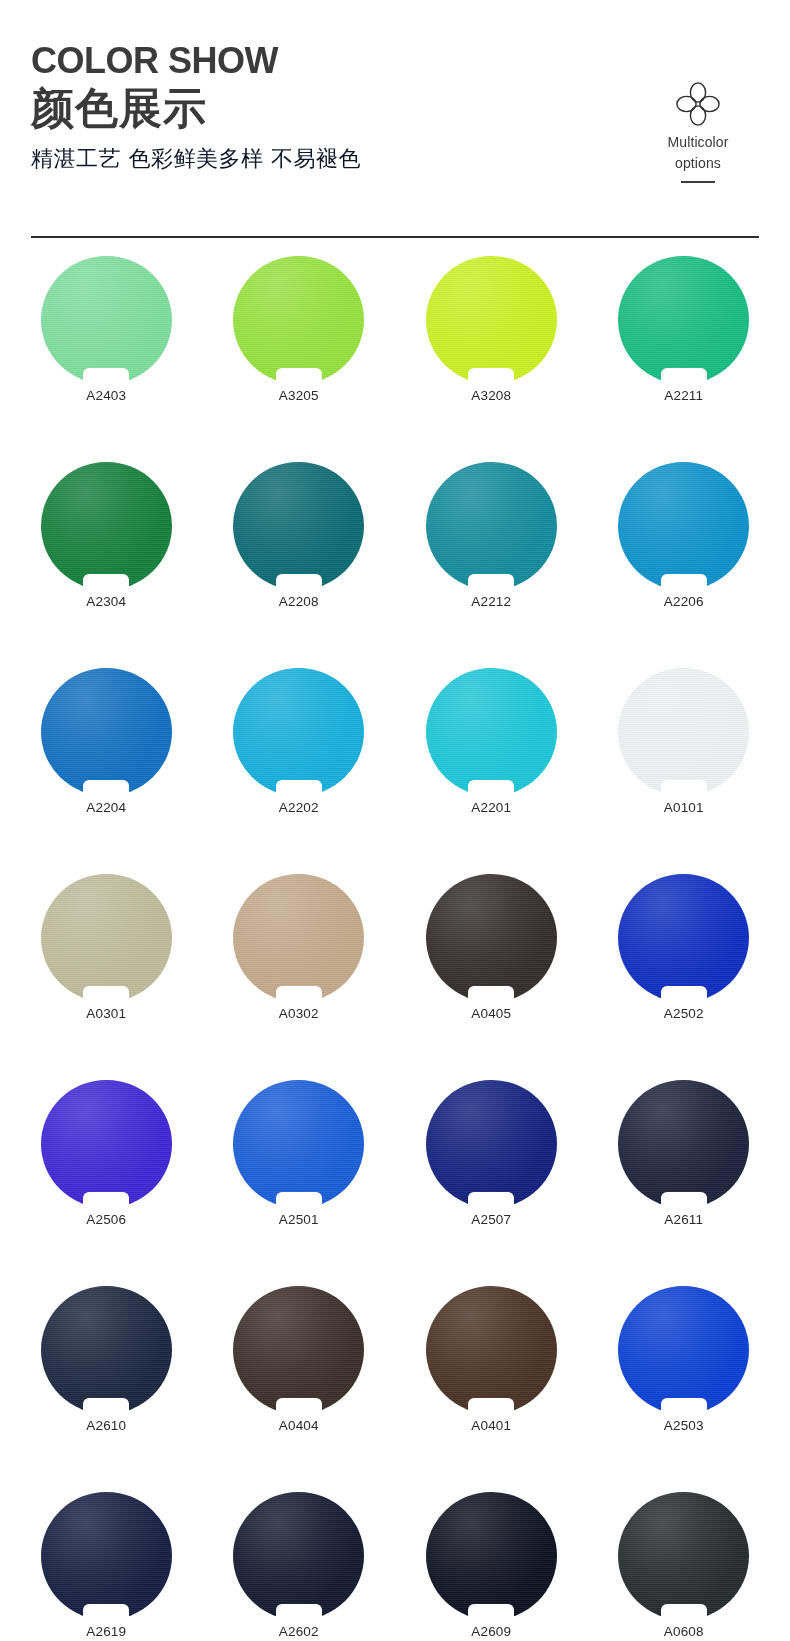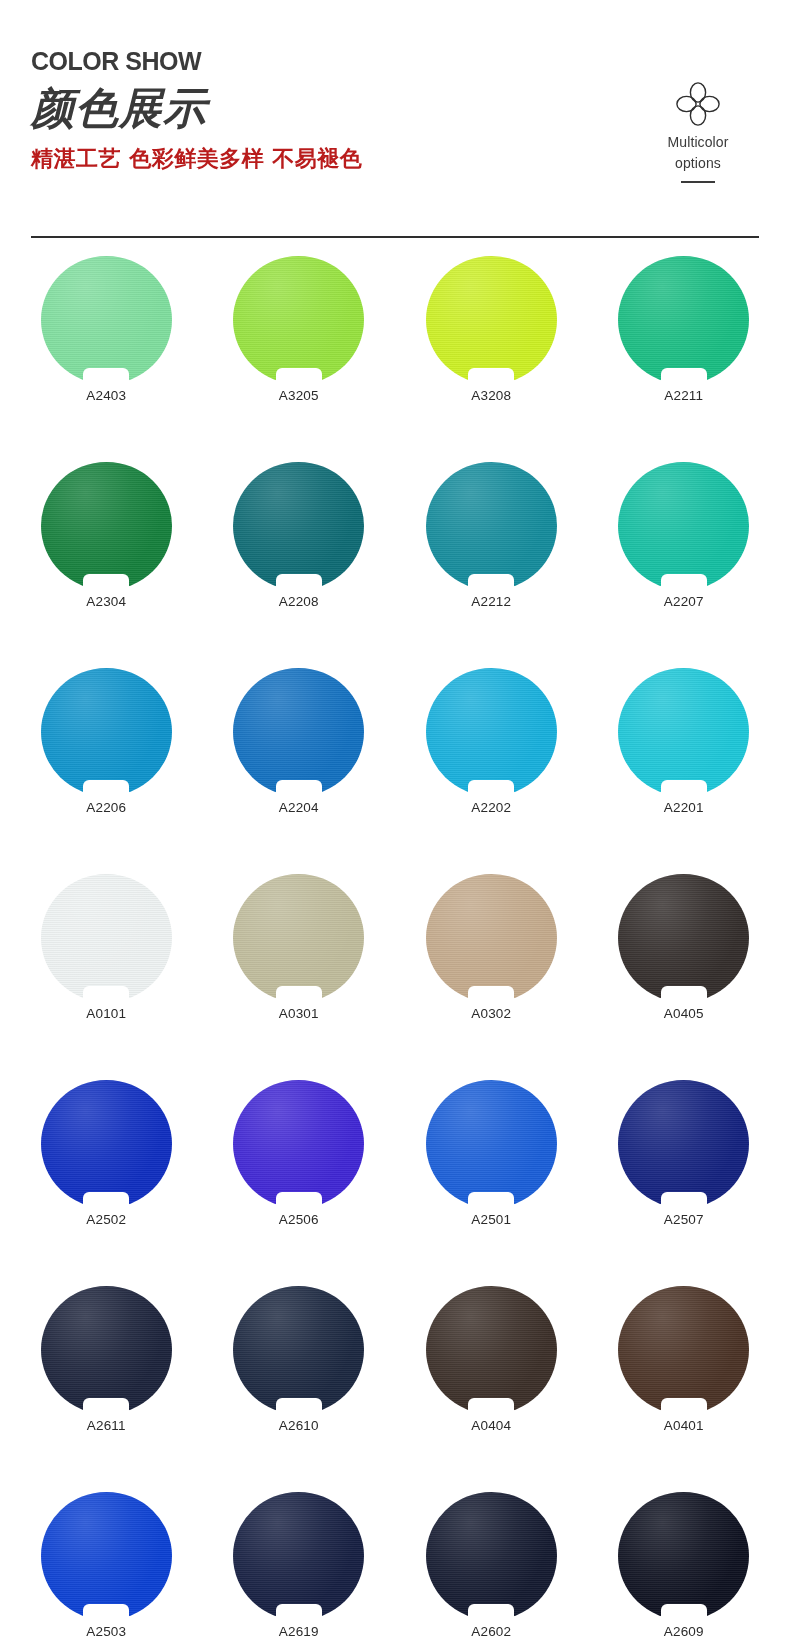--- a/index.html
+++ b/index.html
@@ -28,46 +28,45 @@
   }
 
   .header-text {
     position: absolute;
     left: 31px;
     top: 44px;
   }
 
   .title-en {
     font-family: "Liberation Sans", sans-serif;
-    font-size: 25px;
+    font-size: 36px;
     font-weight: bold;
     letter-spacing: -0.5px;
     color: #3b3b3b;
     line-height: 34px;
     white-space: nowrap;
   }
 
   .title-cn {
     font-family: "DejaVu Sans", sans-serif;
     font-size: 43px;
     font-weight: bold;
     letter-spacing: 1px;
     color: #3a3a3a;
     line-height: 54px;
     margin-top: 3px;
     white-space: nowrap;
-    font-style: italic;
   }
 
   .subtitle-cn {
     font-family: "DejaVu Sans", sans-serif;
     font-size: 22px;
-    font-weight: bold;
+    font-weight: normal;
     letter-spacing: 0.5px;
-    color: #b91c1c;
+    color: #0f172a;
     line-height: 30px;
     margin-top: 9px;
     white-space: nowrap;
   }
 
   
   .logo-block {
     position: absolute;
     right: 44px;
     top: 78px;
@@ -273,27 +272,20 @@
       </div>
       <div class="swatch-cell">
         <div class="chip-wrap">
           <div class="chip" style="background: rgb(20, 140, 156);"></div>
           <div class="notch"></div>
         </div>
         <div class="chip-label">A2212</div>
       </div>
       <div class="swatch-cell">
         <div class="chip-wrap">
-          <div class="chip" style="background: rgb(20, 191, 162);"></div>
-          <div class="notch"></div>
-        </div>
-        <div class="chip-label">A2207</div>
-      </div>
-      <div class="swatch-cell">
-        <div class="chip-wrap">
           <div class="chip" style="background: rgb(14, 147, 203);"></div>
           <div class="notch"></div>
         </div>
         <div class="chip-label">A2206</div>
       </div>
       <div class="swatch-cell">
         <div class="chip-wrap">
           <div class="chip" style="background: rgb(18, 112, 192);"></div>
           <div class="notch"></div>
         </div>

